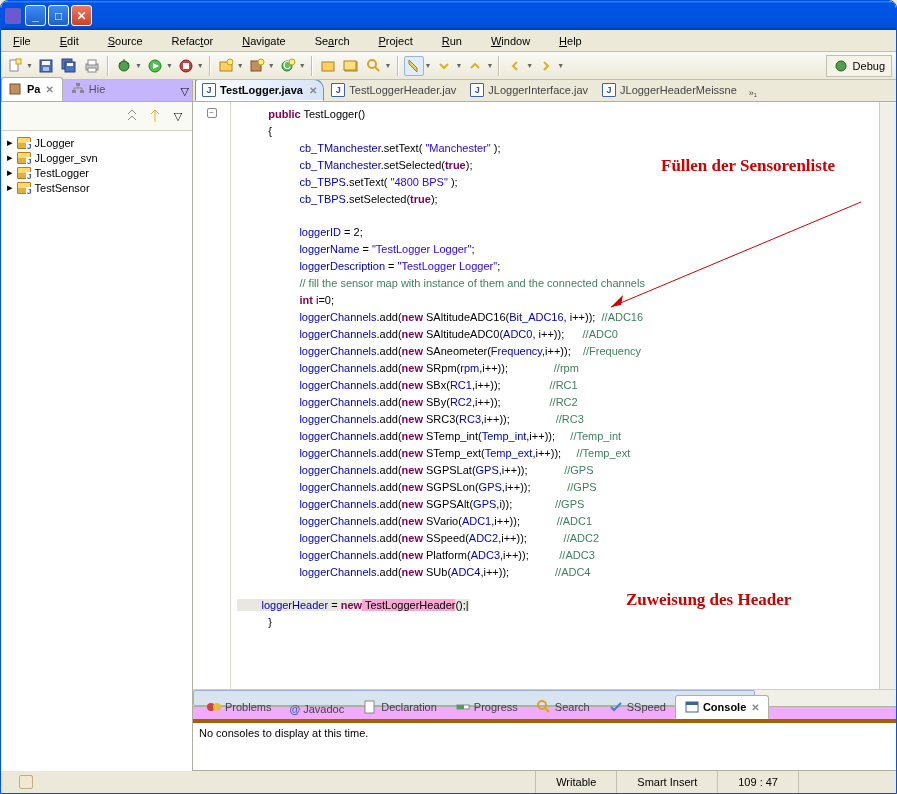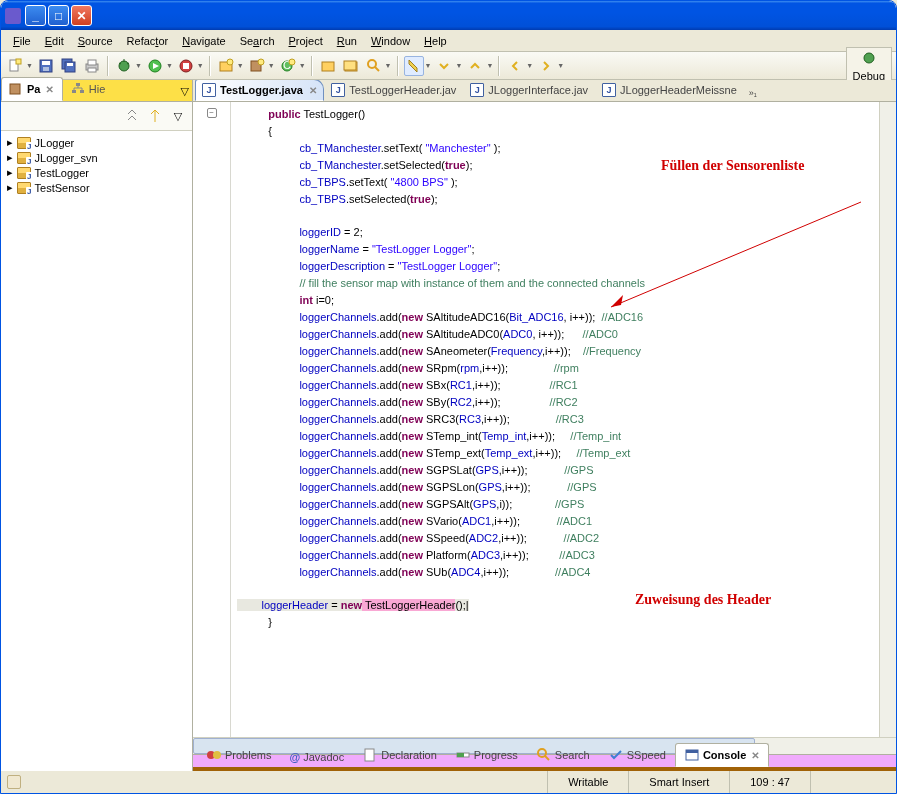--- a/index.html
+++ b/index.html
@@ -4,31 +4,31 @@
 <style>
 * { margin:0; padding:0; box-sizing:border-box; font-family:Tahoma,Arial,sans-serif; font-size:11px; }
 body { background:#ece9d8; width:897px; height:794px; overflow:hidden; border:1px solid #0054e3; border-radius:8px 8px 0 0; }
 .titlebar { height:29px; background:linear-gradient(to bottom,#3c8cf0 0%,#0054e3 8%,#0054e3 40%,#0050d8 88%,#003bb0 100%); display:flex; align-items:center; padding:0 4px; border-radius:7px 7px 0 0; }
 .titlebar-icon { width:16px; height:16px; background:#6a5acd; border-radius:2px; margin-right:4px; display:inline-block; }
 .titlebar-text { color:#fff; font-weight:bold; flex:1; }
 .winbtns { display:flex; gap:2px; }
 .winbtn { width:21px; height:21px; border-radius:3px; border:1px solid #fff; display:flex; align-items:center; justify-content:center; color:#fff; font-weight:bold; font-size:12px; }
 .winbtn.min,.winbtn.max { background:linear-gradient(to bottom,#3c8cf0,#2060d0); }
 .winbtn.close { background:linear-gradient(to bottom,#f07860,#d04020); }
-.menubar { height:22px; background:#ece9d8; display:flex; align-items:center; padding:0 6px; gap:2px; border-bottom:1px solid #c0c0b0; }
+.menubar { height:22px; background:#ece9d8; display:flex; align-items:center; padding:0 6px; gap:17px; border-bottom:1px solid #c0c0b0; }
 .menubar span { padding:2px 6px; cursor:default; }
 .menubar span u { text-decoration:underline; }
 .toolbar { height:28px; background:linear-gradient(to bottom,#fafaf5,#ece9d8); border-bottom:1px solid #c0c0b0; display:flex; align-items:center; padding:0 4px; gap:3px; }
 .tbtn { width:20px; height:20px; display:inline-flex; align-items:center; justify-content:center; border:1px solid transparent; border-radius:2px; }
 .tsep { width:2px; height:20px; border-left:1px solid #c0c0b0; border-right:1px solid #fff; margin:0 2px; }
 .drop { font-size:7px; color:#666; margin-left:-2px; }
-.persp { margin-left:auto; display:flex; align-items:center; gap:4px; padding:2px 6px; border:1px solid #c0c0b0; background:#f5f3e8;flex-direction:column; }
+.persp { margin-left:auto; display:flex; align-items:center; gap:4px; padding:2px 6px; border:1px solid #c0c0b0; background:#f5f3e8; }
 .main { display:flex; height:calc(100% - 29px - 22px - 28px - 22px); }
 .left { width:192px; border-right:1px solid #b0b0a0; display:flex; flex-direction:column; background:#fff; }
-.lefttabs { display:flex; background:#fde047; border-bottom:1px solid #b0b0a0; height:22px; align-items:flex-end; }
+.lefttabs { display:flex; background:#c4b5fd; border-bottom:1px solid #b0b0a0; height:22px; align-items:flex-end; }
 .lefttab { padding:3px 8px 3px 6px; display:flex; align-items:center; gap:3px; border:1px solid transparent; color:#555; }
 .lefttab.active { background:#fff; border:1px solid #b0b0a0; border-bottom:1px solid #fff; border-radius:3px 3px 0 0; font-weight:bold; color:#000; }
 .lefticons { padding:4px; display:flex; gap:3px; justify-content:flex-end; border-bottom:1px solid #d0d0c0; background:#fafaf5; }
 .tree { padding:4px 6px; flex:1; }
 .tree-item { display:flex; align-items:center; gap:4px; padding:1px 0; }
 .prjicon { width:14px; height:12px; background:linear-gradient(to bottom,#ffd870 50%,#e0b040 50%); border:1px solid #b08020; border-radius:1px; position:relative; }
 .prjicon::before { content:"J"; position:absolute; right:-3px; bottom:-3px; font-size:8px; font-weight:bold; color:#3050a0; background:#fff; border-radius:1px; padding:0 1px; }
 .right { flex:1; display:flex; flex-direction:column; background:#fff; }
 .edtabs { display:flex; background:#ece9d8; border-bottom:1px solid #b0b0a0; height:22px; align-items:flex-end; padding-left:2px; overflow:hidden; }
 .edtab { display:flex; align-items:center; gap:4px; padding:3px 6px; border:1px solid transparent; color:#444; white-space:nowrap; }
@@ -38,28 +38,28 @@
 .tabmore { padding:3px 5px; color:#444; font-size:9px; }
 .gutter-editor { display:flex; flex:1; overflow:hidden; }
 .gutter { width:38px; background:#fff; border-right:1px solid #d8d8d0; padding-top:4px; }
 .gutter-mark { width:10px; height:10px; border:1px solid #888; border-radius:2px; margin:2px auto; font-size:8px; text-align:center; line-height:8px; color:#666; }
 .editor { flex:1; padding:4px 6px; font-family:"Courier New",monospace; font-size:13px; line-height:16px; white-space:pre; overflow:auto; position:relative; }
 .kw { color:#7f0055; font-weight:bold; }
 .str { color:#2a00ff; }
 .com { color:#3f7f5f; }
 .fld { color:#0000c0; }
 .hl { background:#e8e8e0; }
-.annot { position:absolute; color:#d00000; font-family:"Times New Roman",serif; font-size:14px; font-weight:bold; }
+.annot { position:absolute; color:#d00000; font-family:"Times New Roman",serif; font-size:17px; font-weight:bold; }
 .arrow { position:absolute; pointer-events:none; }
 .bottom { border-top:1px solid #b0b0a0; background:#ece9d8; }
 .btabs { display:flex; height:16px; align-items:flex-end; padding-left:4px; background:#f0abfc; border-bottom:4px solid #a16207; }
 .btab { display:flex; align-items:center; gap:3px; padding:3px 8px; border:1px solid transparent; color:#444; }
 .btab.active { background:#fff; border:1px solid #b0b0a0; border-bottom:1px solid #fff; border-radius:3px 3px 0 0; font-weight:bold; color:#000; }
 .bcontent { background:#fff; padding:4px 6px; height:48px; border-bottom:1px solid #b0b0a0; }
-.status { height:22px; display:flex; align-items:center; background:#ece9d8; padding:0 6px; }
+.status { height:22px; display:flex; align-items:center; background:#ece9d8; padding:0 18px; }
 .status-cell { border-left:1px solid #c0c0b0; padding:0 20px; height:100%; display:flex; align-items:center; }
 .scrollbar-v { width:17px; background:#f0f0e8; border-left:1px solid #d0d0c0; }
 .scrollbar-h { height:17px; background:#f0f0e8; border-top:1px solid #d0d0c0; display:flex; }
 .sb-thumb-h { height:100%; width:80%; background:#d8e4f0; border:1px solid #a0b0d0; border-radius:2px; }
 svg.ic { width:16px; height:16px; }
 </style>
 </head>
 <body>
 
 <div class="titlebar">
@@ -301,21 +301,21 @@
         </div>
       <div class="tabmore">»₁</div>
     </div>
     <div class="gutter-editor">
       <div class="gutter">
         <div class="gutter-mark">−</div>
       </div>
       <div class="editor"><span class="annot" style="top:56px;left:430px">Füllen der Sensorenliste</span><svg class="arrow" style="top:95px;left:370px" width="270" height="120">
             <line x1="260" y1="5" x2="10" y2="110" stroke="#d00000" stroke-width="1"></line>
             <polygon points="10,110 22,98 20,108" fill="#d00000"></polygon>
-          </svg><span class="annot" style="top:490px;left:404px">Zuweisung des Header</span>    <span class="kw">public</span><span> TestLogger()</span>
+          </svg><span class="annot" style="top:490px;left:395px">Zuweisung des Header</span>    <span class="kw">public</span><span> TestLogger()</span>
     <span>{</span>
         <span class="fld">cb_TManchester</span><span>.setText( </span><span class="str">"Manchester"</span><span> );</span>
         <span class="fld">cb_TManchester</span><span>.setSelected(</span><span class="kw">true</span><span>);</span>
         <span class="fld">cb_TBPS</span><span>.setText( </span><span class="str">"4800 BPS"</span><span> );</span>
         <span class="fld">cb_TBPS</span><span>.setSelected(</span><span class="kw">true</span><span>);</span>
 
         <span class="fld">loggerID</span><span> = 2;</span>
         <span class="fld">loggerName</span><span> = </span><span class="str">"TestLogger Logger"</span><span>;</span>
         <span class="fld">loggerDescription</span><span> = </span><span class="str">"TestLogger Logger"</span><span>;</span>
         <span class="com">// fill the sensor map with instance of them and the connected channels</span>
@@ -387,20 +387,21 @@
           </div>
         <div class="btab active">
             <svg class="ic" viewBox="0 0 16 16">
               <rect x="2" y="3" width="12" height="10" fill="#fff" stroke="#4060a0"></rect>
               <rect x="2" y="3" width="12" height="3" fill="#4060a0"></rect>
             </svg>
             <span>Console</span>
             <span class="tabx">✕</span>
           </div>
       </div>
+      <div class="bcontent"><span>No consoles to display at this time.</span></div>
     </div>
   </div>
 </div>
 
 <div class="status">
   <span style="width:14px;height:14px;background:#f0e8d0;border:1px solid #c0b080;border-radius:2px"></span>
   <div style="flex:1"></div>
   <div class="status-cell">Writable</div>
   <div class="status-cell">Smart Insert</div>
   <div class="status-cell">109 : 47</div>

